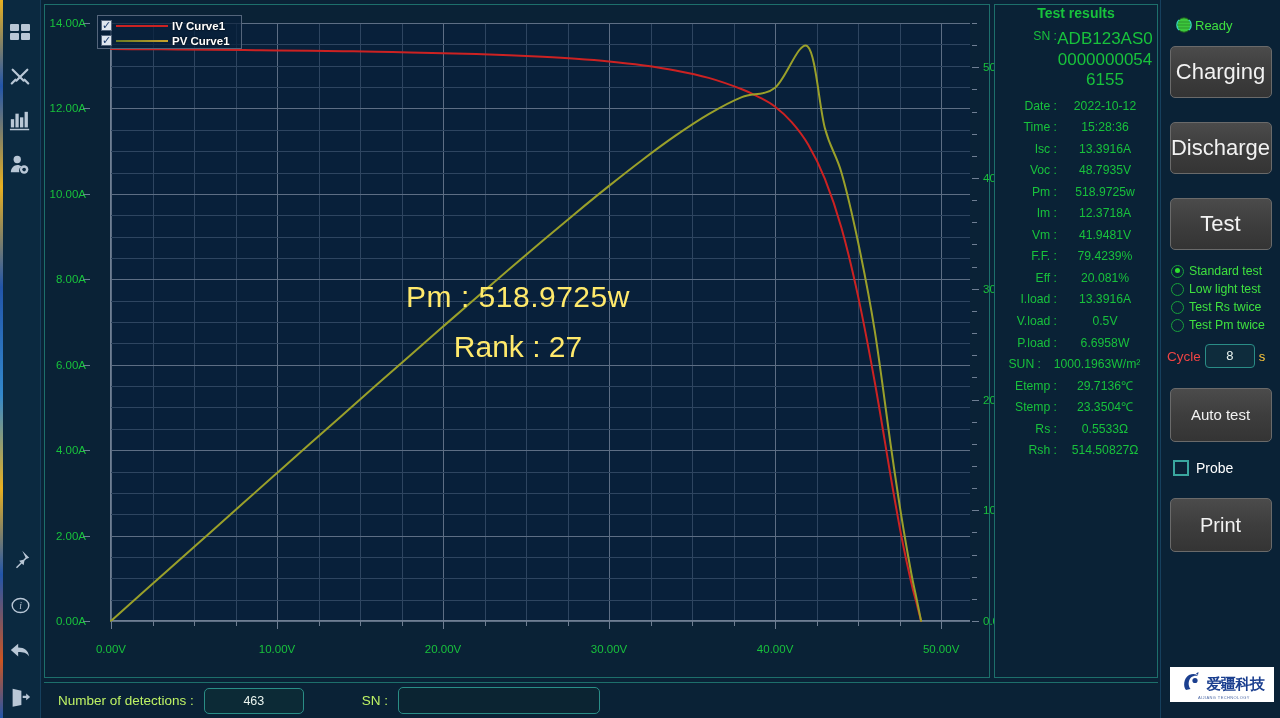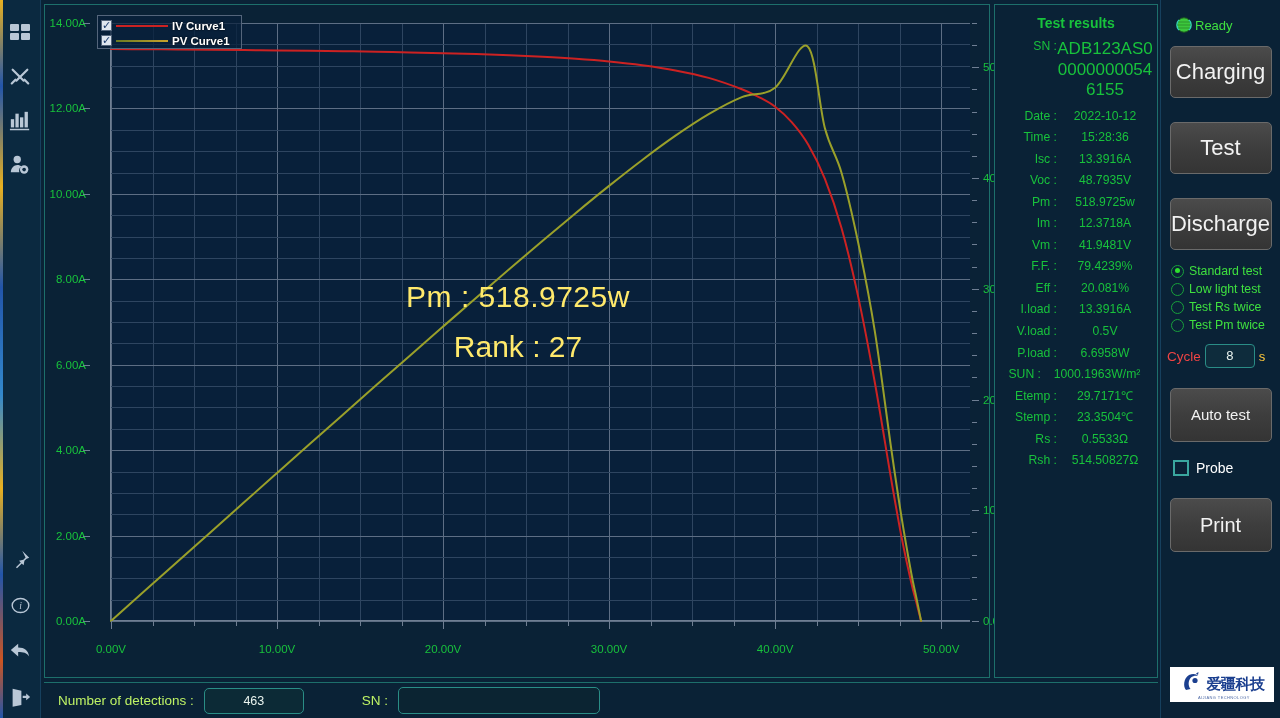--- a/index.html
+++ b/index.html
@@ -94,21 +94,21 @@
   #overlay .ov-pm { font-size: 30px; letter-spacing: .5px; }
   #overlay .ov-rank { font-size: 30px; margin-top: 16px; }
 
   
   #results {
     position:absolute; left: 994px; top: 4px; width: 164px; height: 674px;
     background:#0a2236; border:1px solid #1d6f6b;
   }
   #results h2 {
     color:#18c23c; font-size: 14px; font-weight:bold; text-align:center;
-    margin-top: 10px; margin-bottom: 8px;
+    margin-top: 0; margin-bottom: 8px;
   }
   .res-row {
     display:flex; align-items:flex-start; justify-content:center;
     color:#18c23c; font-size: 12.2px; margin-bottom: 7.5px; padding: 0 4px;
   }
   .res-key { width: 58px; text-align:right; flex:0 0 auto; white-space:nowrap; }
   .res-val { width: 96px; text-align:center; flex:0 0 auto; word-break:break-all; line-height:1.15; }
   .res-row.sun .res-key { width:42px; }
   .res-row.sun .res-val { width:112px; }
   .res-row.sn .res-val { font-size: 17px; line-height: 1.22; }
@@ -495,21 +495,21 @@
         <div class="res-row">
           <span class="res-key">P.load :</span>
           <span class="res-val">6.6958W</span>
         </div>
         <div class="res-row sun">
           <span class="res-key">SUN :</span>
           <span class="res-val">1000.1963W/m²</span>
         </div>
         <div class="res-row">
           <span class="res-key">Etemp :</span>
-          <span class="res-val">29.7171℃</span>
+          <span class="res-val">29.7136℃</span>
         </div>
         <div class="res-row">
           <span class="res-key">Stemp :</span>
           <span class="res-val">23.3504℃</span>
         </div>
         <div class="res-row">
           <span class="res-key">Rs :</span>
           <span class="res-val">0.5533Ω</span>
         </div>
         <div class="res-row">
@@ -533,22 +533,22 @@
             <line x1="5" y1="8" x2="17" y2="8"></line>
               <line x1="4.2" y1="11" x2="17.8" y2="11"></line>
             <line x1="5" y1="14" x2="17" y2="14"></line>
           </g>
         </svg>
       </span>
       <span id="status-text">Ready</span>
     </div>
 
     <div class="big-btn" id="btn-charging">Charging</div>
+    <div class="big-btn" id="btn-discharge">Discharge</div>
     <div class="big-btn" id="btn-test">Test</div>
-    <div class="big-btn" id="btn-discharge">Discharge</div>
 
     <div id="test-modes">
         <div class="radio-row">
           <span class="radio-o on"></span>
           <span class="radio-label">Standard test</span>
         </div>
         <div class="radio-row">
           <span class="radio-o"></span>
           <span class="radio-label">Low light test</span>
         </div>

